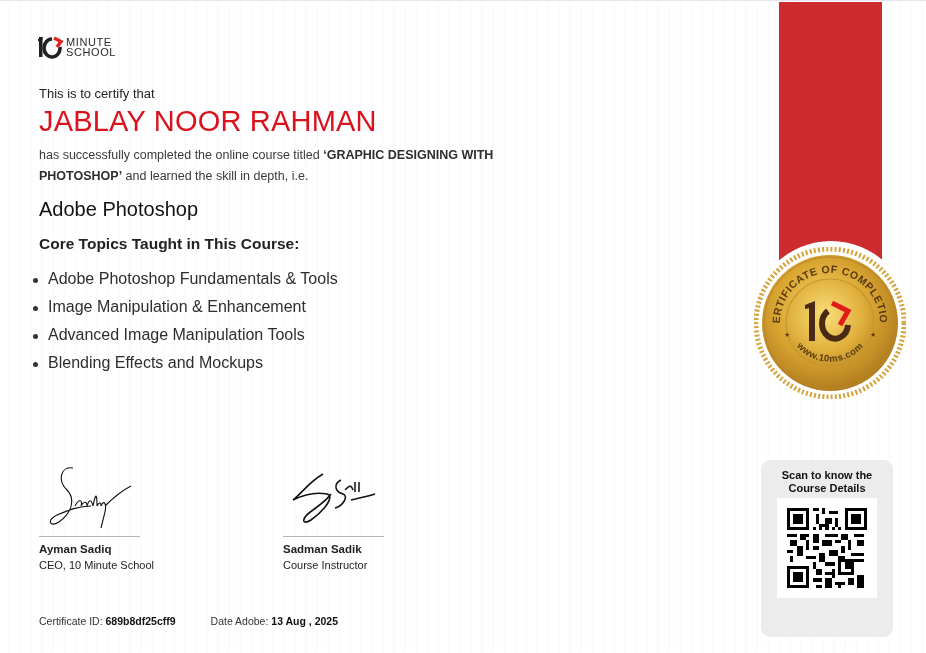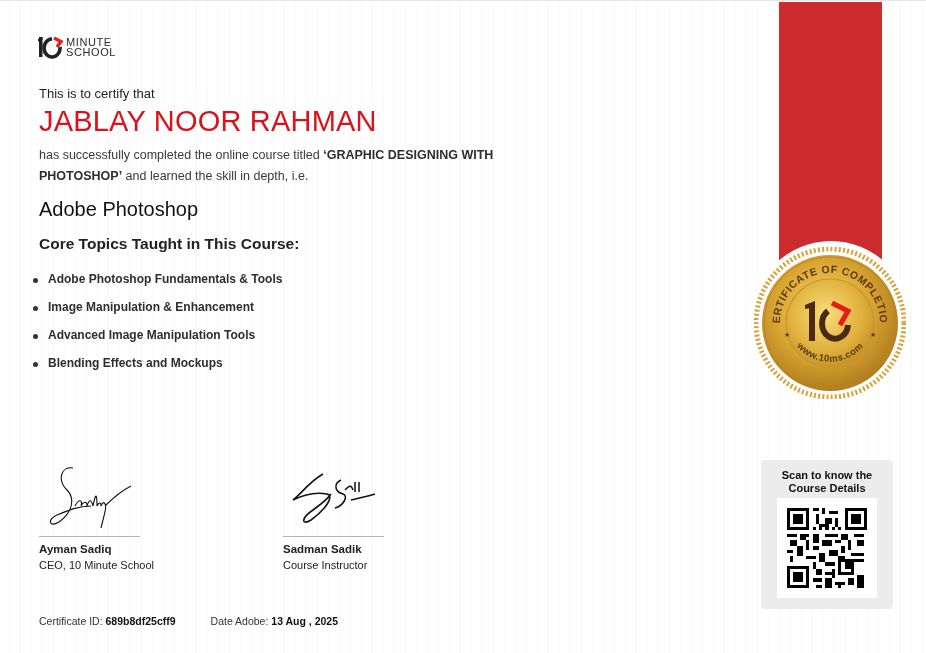--- a/index.html
+++ b/index.html
@@ -43,22 +43,22 @@
   .skill {
     position: absolute; left: 39px; top: 197px; font-size: 20px; font-weight: 400; color: #111;
   }
   .topics-title {
     position: absolute; left: 39px; top: 234px; font-size: 15.5px; font-weight: 700; color: #222;
   }
   .topics {
     position: absolute; left: 30px; top: 266px; width: 520px; list-style: none;
   }
   .topics li {
-    position: relative; padding-left: 18px; font-size: 12px; line-height: 24.5px;
-    color: #2e2e2e; margin-bottom: 3.5px; font-weight: bold;
+    position: relative; padding-left: 18px; font-size: 16px; line-height: 24.5px;
+    color: #2e2e2e; margin-bottom: 3.5px;
   }
   .topics li::before {
     content: ""; position: absolute; left: 3px; top: 11px; width: 5px; height: 5px;
     border-radius: 50%; background: #333;
   }
   .sig-block { position: absolute; top: 459px; width: 120px; }
   .sig-block svg { display: block; }
   .sig-line { width: 101px; height: 1px; background: #b5b5b5; margin-top: 2px; }
   .sig-name { font-size: 11.5px; font-weight: 700; color: #222; margin-top: 6px; }
   .sig-role { font-size: 11px; color: #222; margin-top: 4px; }
@@ -70,22 +70,22 @@
   .ribbon {
     position: absolute; left: 779px; top: 1px; width: 103px; height: 260px;
     background: #cc2c2e;
   }
   .ribbon-arc {
     position: absolute; left: 752px; top: 240px; width: 158px; height: 158px;
     border-radius: 50%; background: #ffffff;
   }
   .medal { position: absolute; left: 754px; top: 246px; width: 152px; height: 152px; }
   .qr-card {
-    position: absolute; left: 761px; top: 459px; width: 132px; height: 149px;
-    background: #ececec; border-radius: 4px;
+    position: absolute; left: 761px; top: 459px; width: 132px; height: 177px;
+    background: #ececec; border-radius: 9px;
   }
   .qr-title {
     position: absolute; left: 0; top: 9px; width: 100%; text-align: center;
     font-size: 11px; font-weight: 700; line-height: 13px; color: #111;
   }
   .qr-box {
     position: absolute; left: 16px; top: 38px; width: 100px; height: 100px; background: #fff;
   }
   .qr-box svg { position: absolute; left: 10px; top: 10px; }
 </style>

